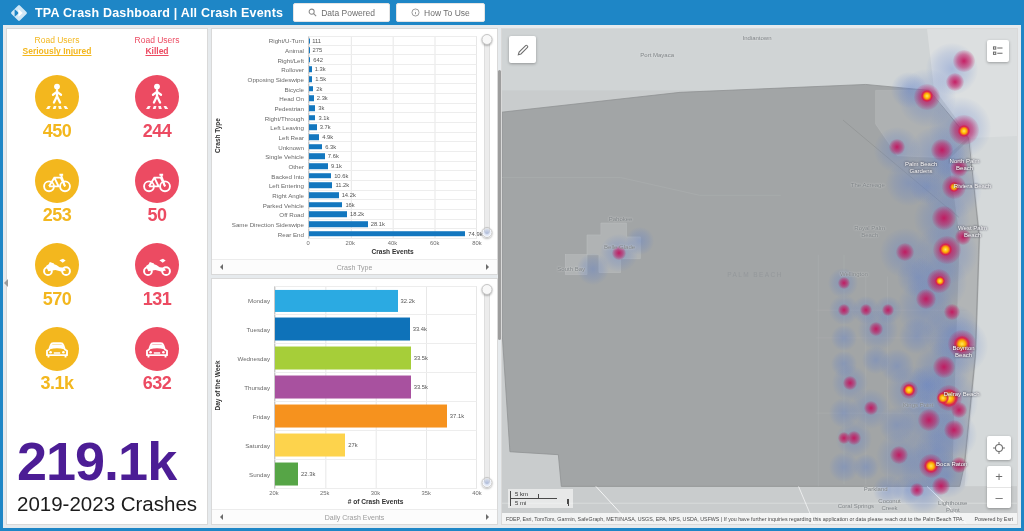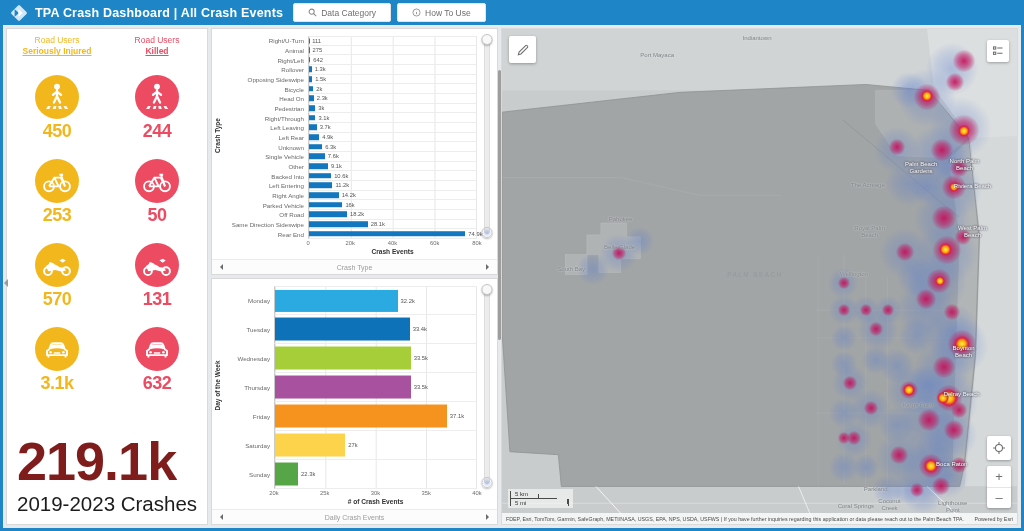--- a/index.html
+++ b/index.html
@@ -20,21 +20,21 @@
   .stat-col{flex:1;text-align:center;font-size:8.5px;line-height:1.35}
   .stat-col .t2{font-weight:bold;text-decoration:underline}
   .c-inj{color:#F3B71E}.c-kil{color:#EC4B62}
   .stat-row{display:flex;margin-top:17px}
   .stat-cell{flex:1;display:flex;flex-direction:column;align-items:center}
   .stat-icon{width:44px;height:44px;border-radius:50%;display:flex;align-items:center;justify-content:center}
   .bg-inj{background:#F3B71E}.bg-kil{background:#EC4B62}
   .stat-icon svg{width:32px;height:32px}
   .stat-val{font-size:18px;font-weight:600;margin-top:2px;letter-spacing:-.5px}
   .total{margin-top:auto;text-align:left;padding:0 0 8px 10px}
-  .total-val{font-size:54px;font-weight:bold;color:#7f1d1d;letter-spacing:-1px;line-height:1}
+  .total-val{font-size:54px;font-weight:bold;color:#4c1d95;letter-spacing:-1px;line-height:1}
   .total-lab{font-size:20.5px;color:#1c1c1c;margin-top:4px}
   .edge-arrow{position:absolute;left:-3px;top:250px;width:0;height:0;border:4px solid transparent;border-right-color:#9a9a9a;border-left:0;cursor:pointer}
   
   .charts{flex:0 0 287px;display:flex;flex-direction:column;gap:3px;position:relative}
   .card{flex:1;background:#fff;border:1px solid #d9d9d9;display:flex;flex-direction:column;position:relative;min-height:0}
   .yt-wrap{position:absolute;left:0;top:0;bottom:32px;width:10px;display:flex;align-items:center;justify-content:center;pointer-events:none}
   .yt{transform:rotate(-90deg);white-space:nowrap;font-size:6.5px;font-weight:bold;color:#323232}
   .plot{display:flex;flex-direction:column;flex:1;margin:7px 20px 0 10px;min-height:0}
   .rows{flex:1;display:flex;flex-direction:column;min-height:0}
   .crow{display:flex;flex:1;min-height:0;align-items:stretch}
@@ -101,21 +101,21 @@
       <path d="M9 10 l7 6 -7 6 z" fill="#1e86c6"></path>
           <path d="M15 10 l7 6 -7 6 z" fill="#ffffff"></path>
         </svg>
     </div>
     <h1>TPA Crash Dashboard | All Crash Events</h1>
     <button class="hbtn">
       <svg viewBox="0 0 16 16" fill="none" stroke="#8a8a8a" stroke-width="1.8">
           <circle cx="6.5" cy="6.5" r="4.5"></circle>
           <path d="M10 10 L14.5 14.5"></path>
         </svg>
-      <span>Data Category</span>
+      <span>Data Powered</span>
     </button>
     <button class="hbtn">
       <svg viewBox="0 0 16 16" fill="none" stroke="#8a8a8a" stroke-width="1.5">
           <circle cx="8" cy="8" r="6.3"></circle>
           <path d="M8 7 v4 M8 4.6 v.4"></path>
         </svg>
       <span>How To Use</span>
     </button>
   </header>
 

